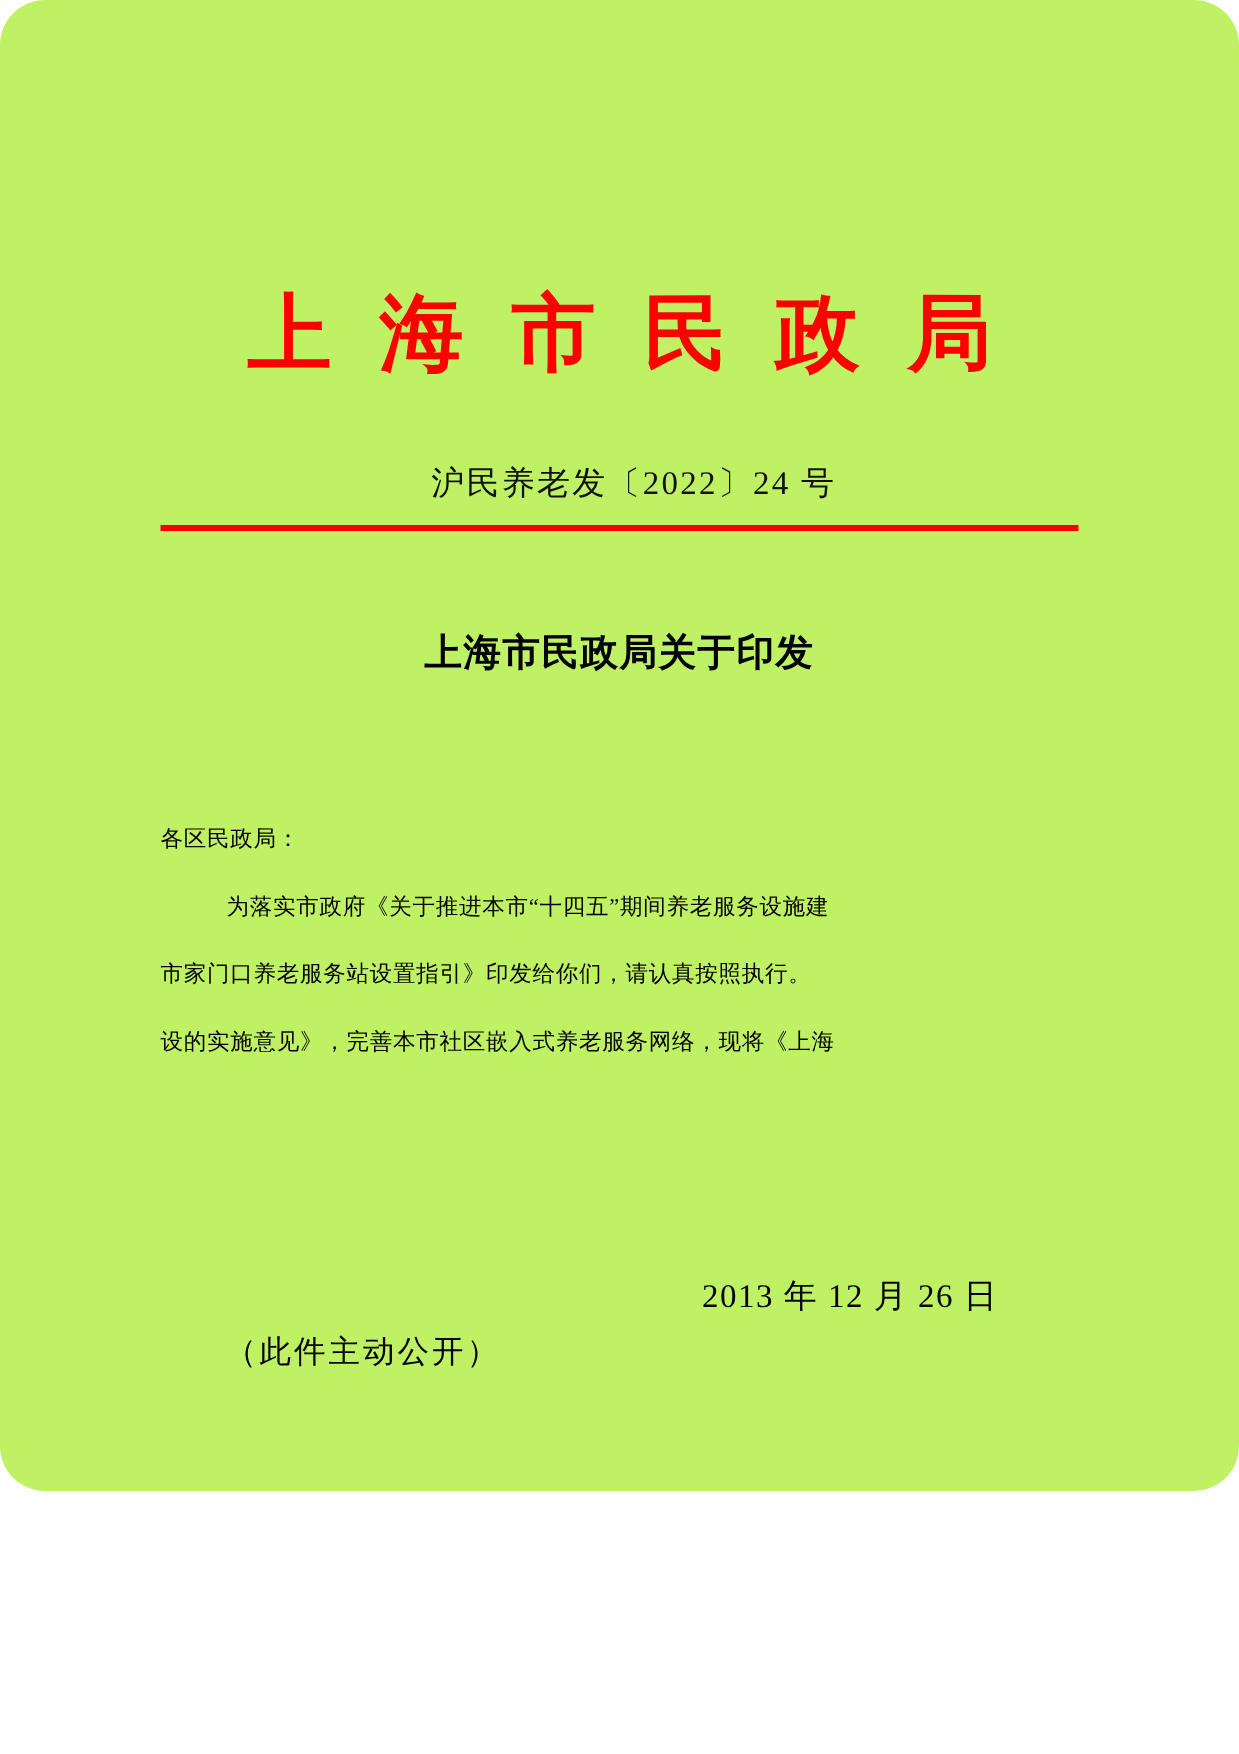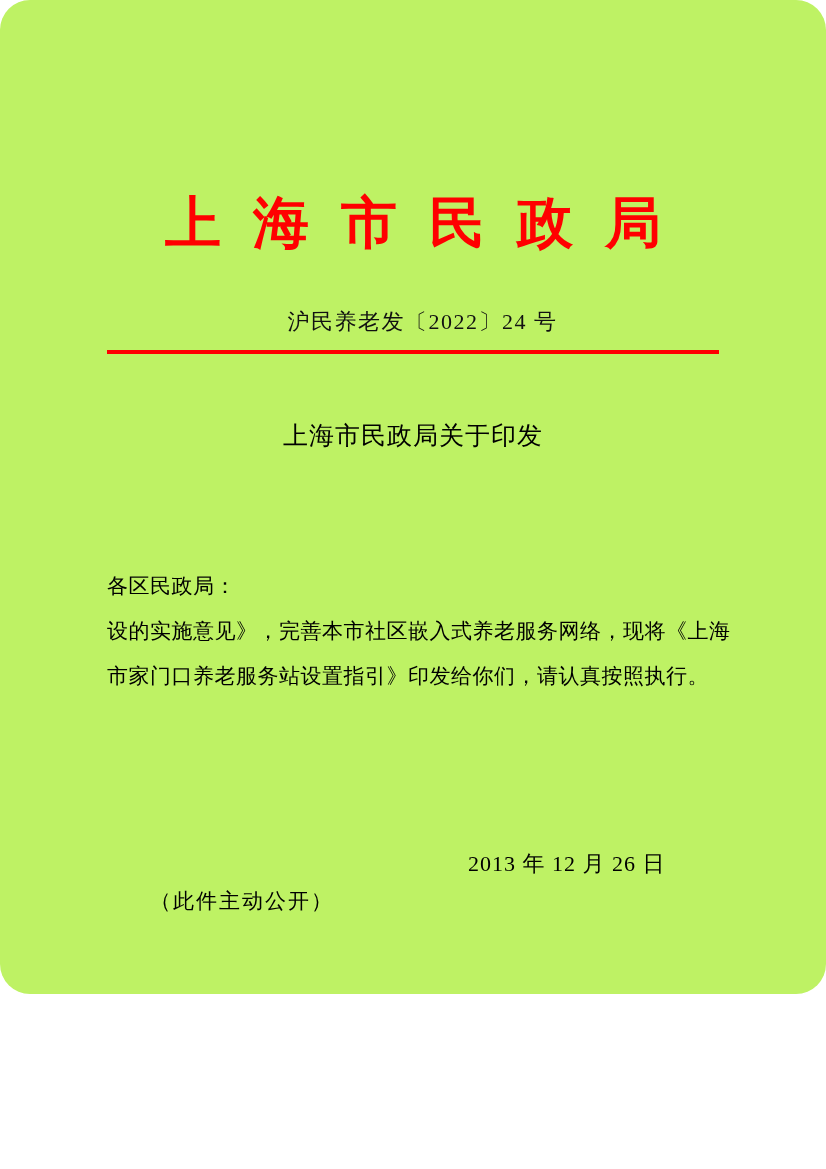--- a/index.html
+++ b/index.html
@@ -55,35 +55,35 @@
     height: 4px;
     background: #ff0000;
   }
   
   .doc-title {
     position: absolute;
     top: 412px;
     left: 0;
     right: 0;
     text-align: center;
-    font-weight: normal;
+    font-weight: bold;
     font-size: 25px;
     letter-spacing: 1px;
   }
   .doc-title .t-line {
     line-height: 48px;
     white-space: nowrap;
   }
   
   .body-text {
     position: absolute;
-    top: 564px;
+    top: 538px;
     left: 107px;
     width: 616px;
-    font-size: 21px;
+    font-size: 15px;
     letter-spacing: 0.5px;
   }
   .body-text .b-line {
     line-height: 45px;
     height: 45px;
     white-space: nowrap;
   }
   .body-text .b-line.indent {
     text-indent: 44px;
   }
@@ -130,22 +130,23 @@
   <div class="doc-number">沪民养老发〔2022〕24 号</div>
 
   <div class="red-rule"></div>
 
   <div class="doc-title">
     <div class="t-line">上海市民政局关于印发</div>
   </div>
 
   <div class="body-text">
     <div class="b-line">各区民政局：</div>
+    <div class="b-line indent">为落实市政府《关于推进本市“十四五”期间养老服务设施建</div>
+    <div class="b-line">市家门口养老服务站设置指引》印发给你们，请认真按照执行。</div>
     <div class="b-line">设的实施意见》，完善本市社区嵌入式养老服务网络，现将《上海</div>
-    <div class="b-line">市家门口养老服务站设置指引》印发给你们，请认真按照执行。</div>
   </div>
 
   <div class="sign-date">2013 年 12 月 26 日</div>
 
   <div class="disclosure-note">（此件主动公开）</div>
 
   <div class="page-number">– 1 –</div>
 
 </div>
 

